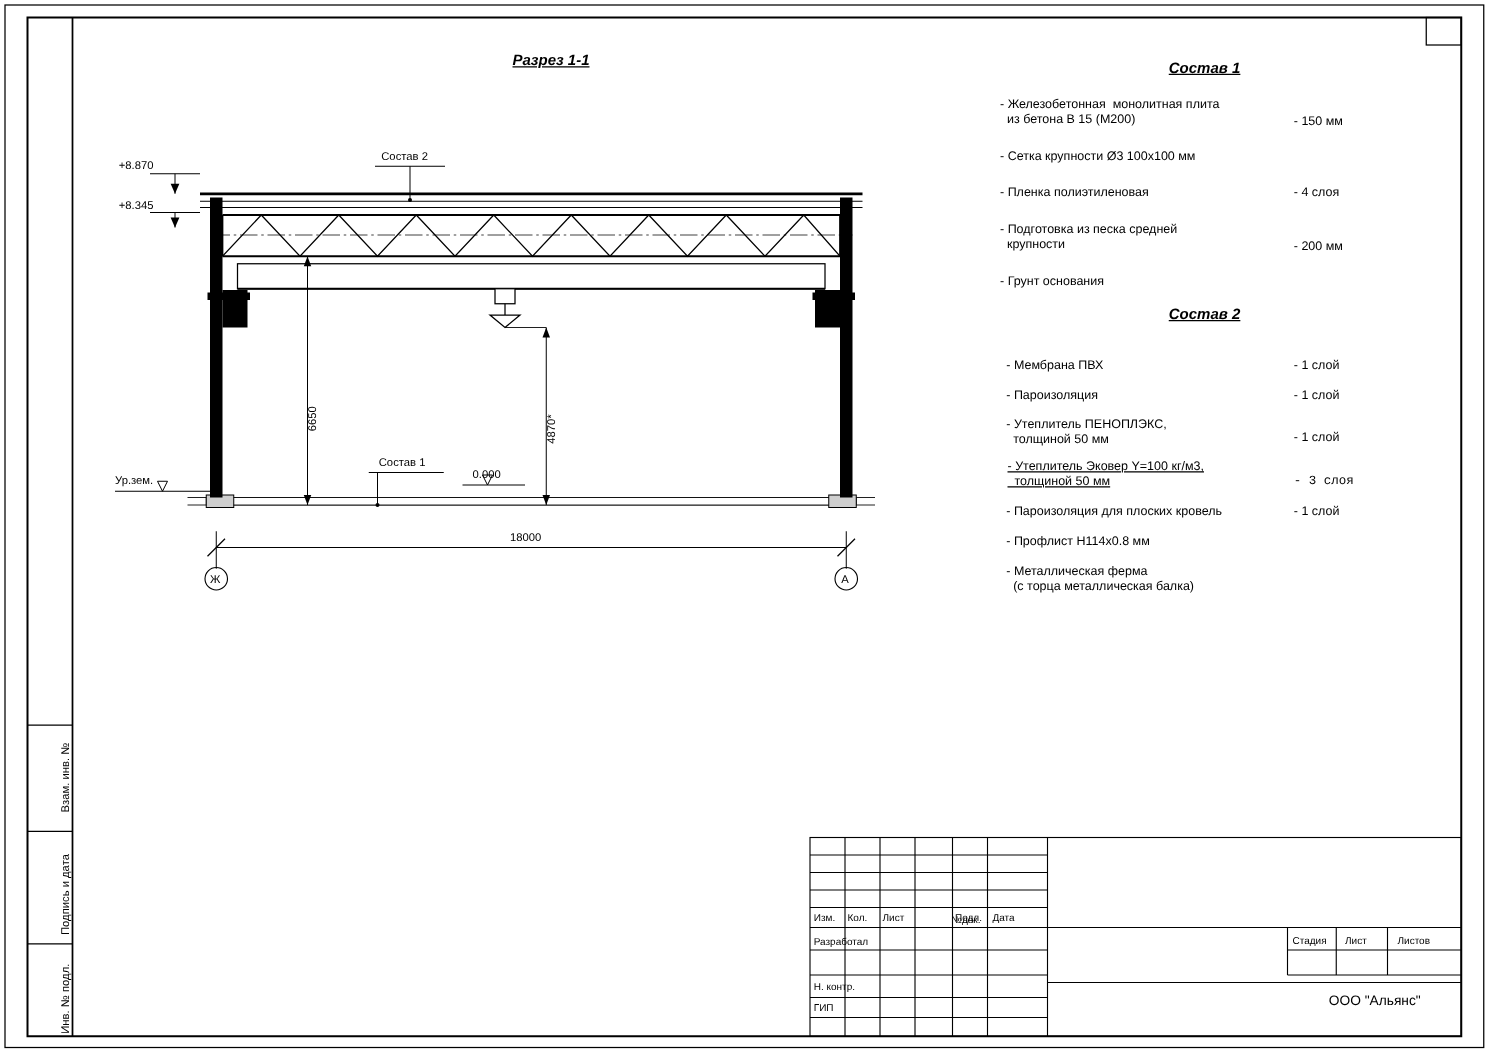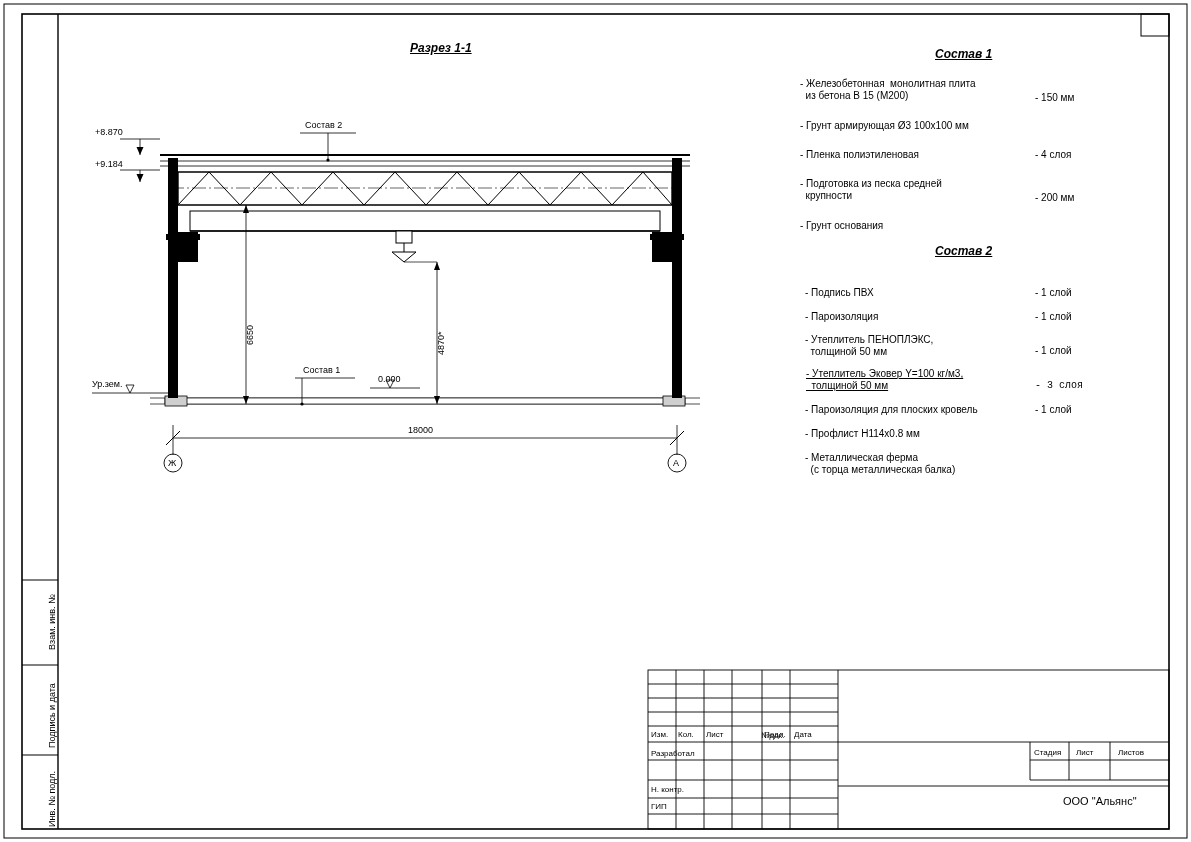--- a/index.html
+++ b/index.html
@@ -165,48 +165,48 @@
       <line x1="1110" y1="742" x2="1110" y2="780"></line>
       <line x1="1030" y1="760" x2="1169" y2="760"></line>
       <line x1="1030" y1="780" x2="1169" y2="780"></line>
       <line x1="838" y1="786" x2="1169" y2="786"></line>
     </g>
   </svg>
 
   <div class="txt ttl" style="left:410px; top:42px;">Разрез 1-1</div>
 
   <div class="txt sm" style="left:95px; top:126px;">+8.870</div>
-  <div class="txt sm" style="left:95px; top:158px;">+9.184</div>
+  <div class="txt sm" style="left:95px; top:158px;">+8.345</div>
   <div class="txt sm" style="left:378px; top:373px;">0.000</div>
   <div class="txt sm" style="left:92px; top:378px;">Ур.зем.</div>
 
   <div class="txt sm" style="left:305px; top:119px;">Состав 2</div>
   <div class="txt sm" style="left:303px; top:364px;">Состав 1</div>
 
   <div class="txt sm vert" style="left:244px; top:345px;">6650</div>
   <div class="txt sm vert" style="left:435px; top:355px;">4870*</div>
   <div class="txt sm" style="left:408px; top:424px;">18000</div>
 
   <div class="txt sm" style="left:168px; top:457px;">Ж</div>
   <div class="txt sm" style="left:673px; top:457px;">А</div>
 
   <div class="txt ttl" style="left:935px; top:48px;">Состав 1</div>
   <div class="txt" style="left:800px; top:78px;">- Железобетонная  монолитная плита
   из бетона В 15 (М200)</div>
   <div class="txt" style="left:1035px; top:92px;">- 150 мм</div>
-  <div class="txt" style="left:800px; top:120px;">- Грунт армирующая Ø3 100х100 мм</div>
+  <div class="txt" style="left:800px; top:120px;">- Сетка крупности Ø3 100х100 мм</div>
   <div class="txt" style="left:800px; top:149px;">- Пленка полиэтиленовая</div>
   <div class="txt" style="left:1035px; top:149px;">- 4 слоя</div>
   <div class="txt" style="left:800px; top:178px;">- Подготовка из песка средней
   крупности</div>
   <div class="txt" style="left:1035px; top:192px;">- 200 мм</div>
   <div class="txt" style="left:800px; top:220px;">- Грунт основания</div>
 
   <div class="txt ttl" style="left:935px; top:245px;">Состав 2</div>
-  <div class="txt" style="left:805px; top:287px;">- Подпись ПВХ</div>
+  <div class="txt" style="left:805px; top:287px;">- Мембрана ПВХ</div>
   <div class="txt" style="left:1035px; top:287px;">- 1 слой</div>
   <div class="txt" style="left:805px; top:311px;">- Пароизоляция</div>
   <div class="txt" style="left:1035px; top:311px;">- 1 слой</div>
   <div class="txt" style="left:805px; top:334px;">- Утеплитель ПЕНОПЛЭКС,
   толщиной 50 мм</div>
   <div class="txt" style="left:1035px; top:345px;">- 1 слой</div>
   <div class="txt" style="left:806px; top:368px;text-decoration:underline;">- Утеплитель Эковер Y=100 кг/м3,
   толщиной 50 мм</div>
   <div class="txt" style="left:1035px; top:380px;font-family:Liberation Mono, monospace;">- 3 слоя</div>
   <div class="txt" style="left:805px; top:404px;">- Пароизоляция для плоских кровель</div>

